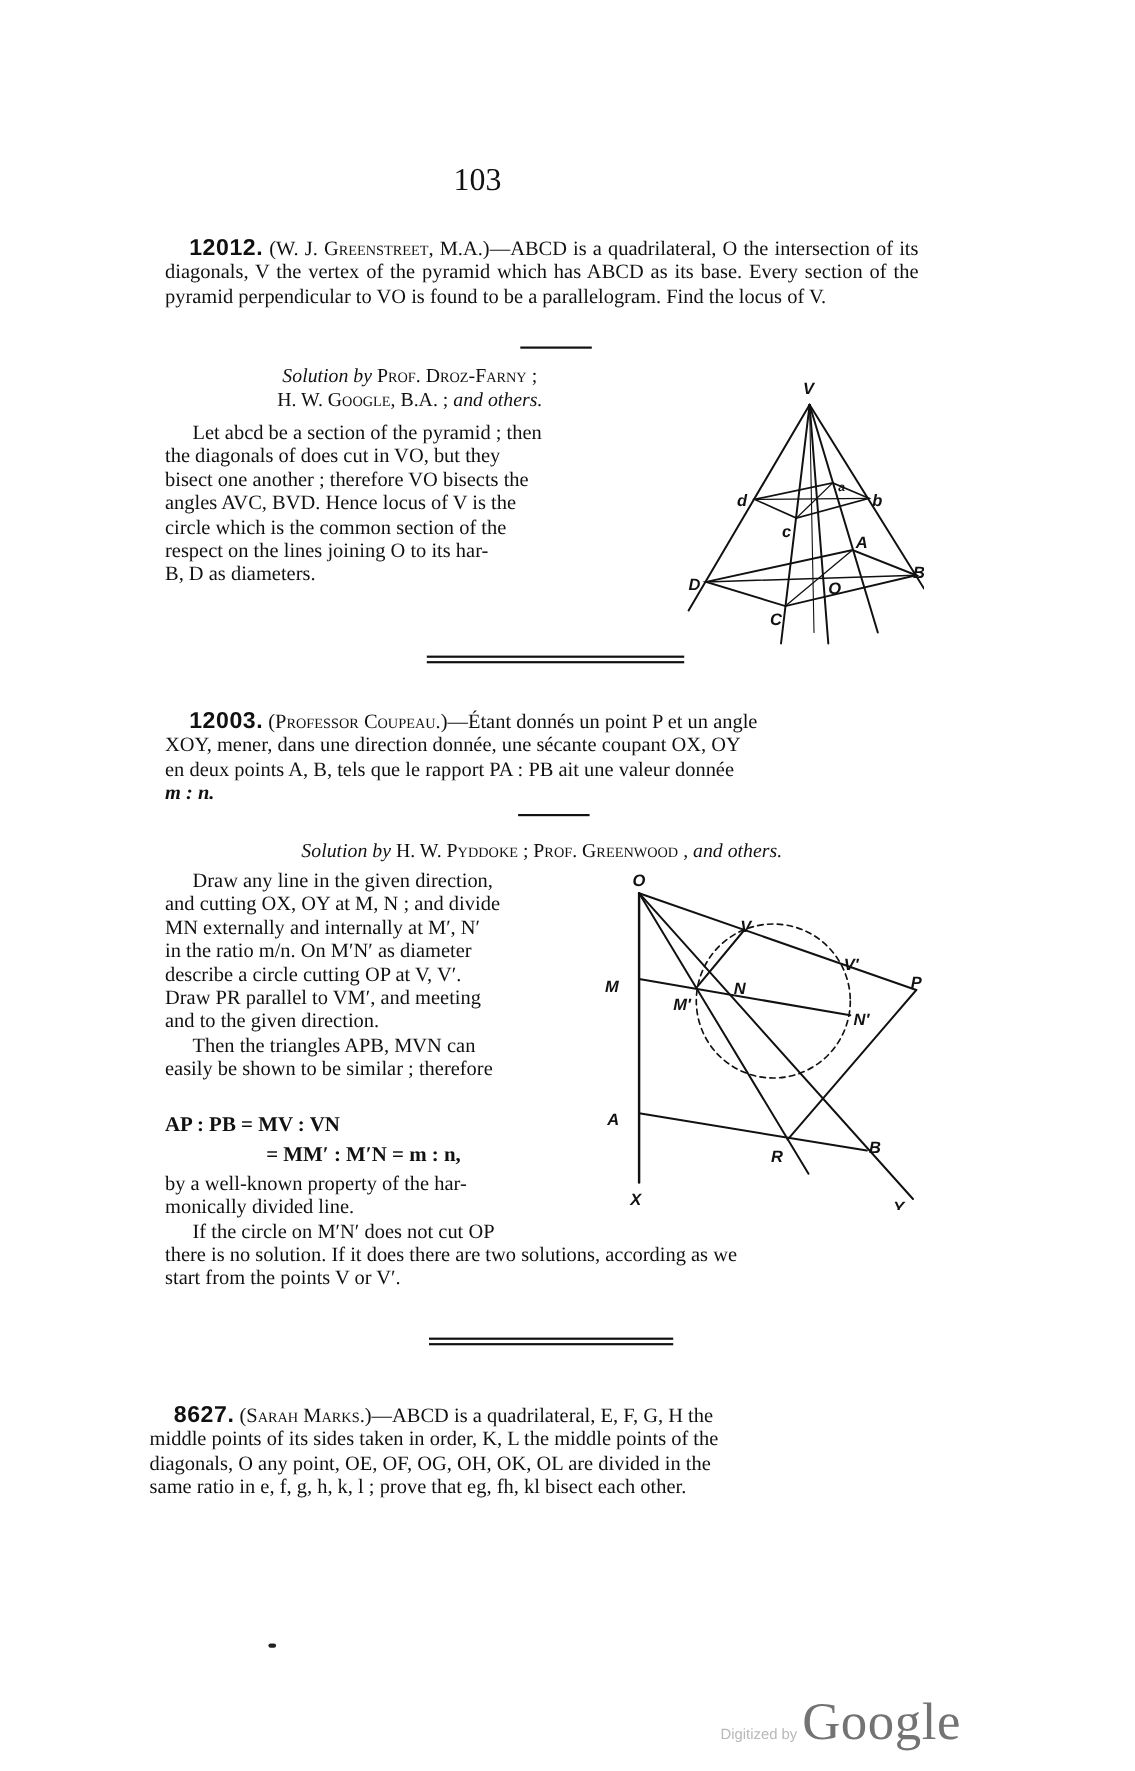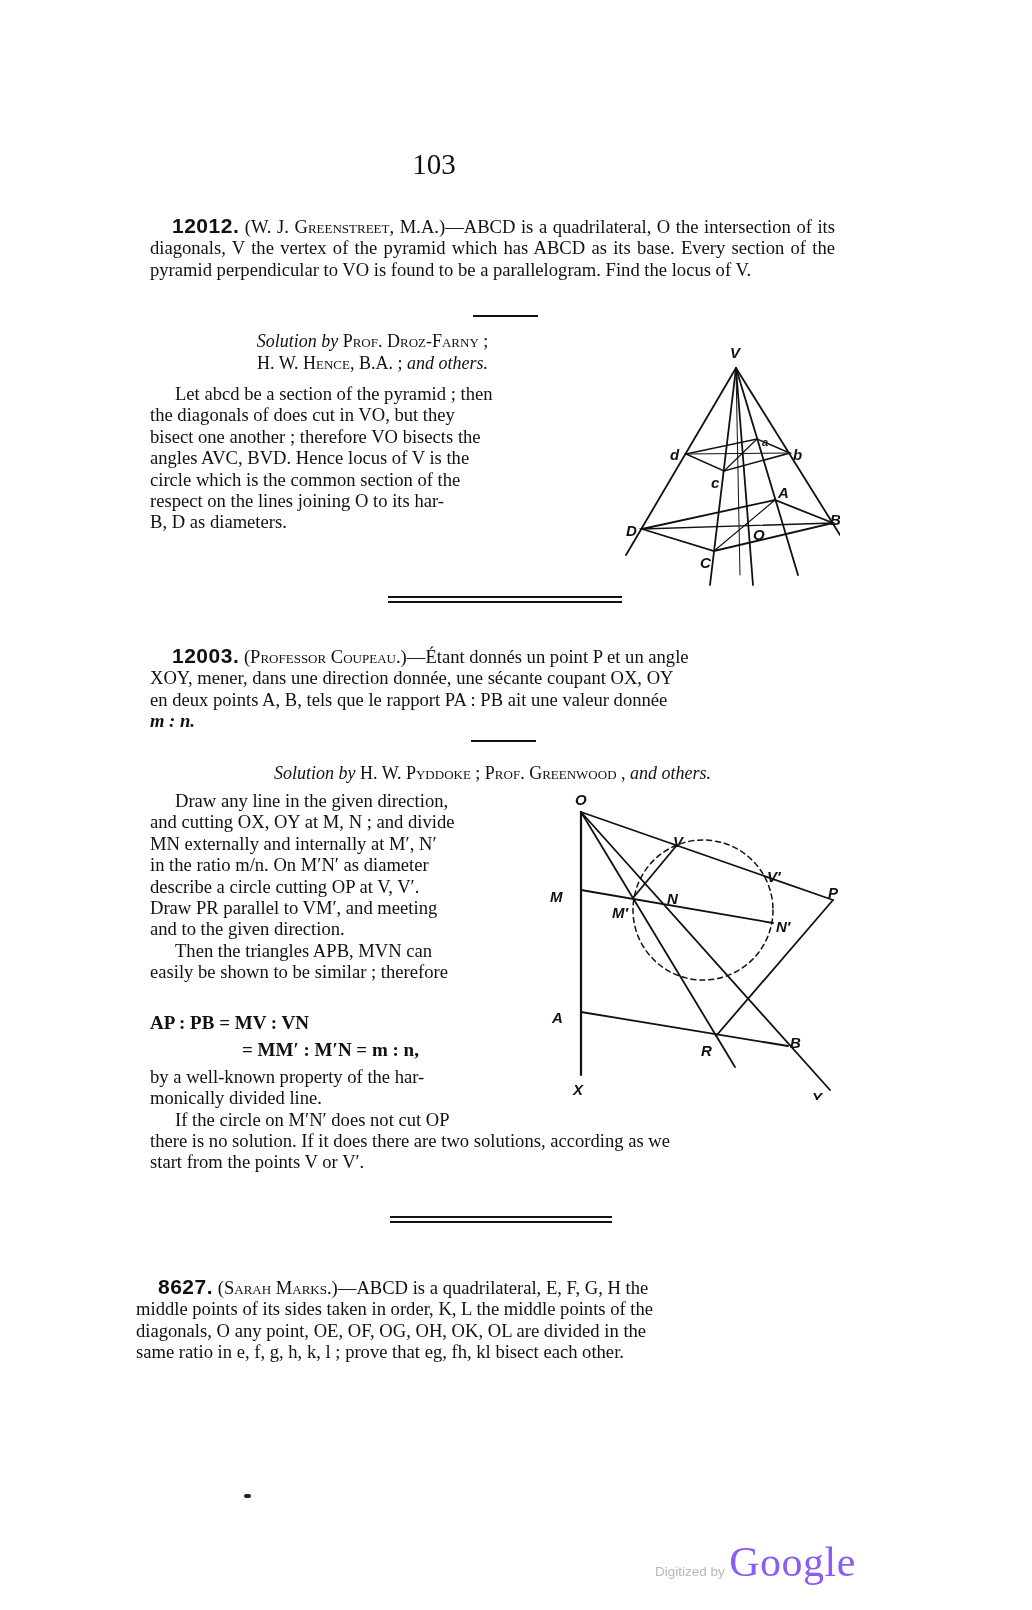--- a/index.html
+++ b/index.html
@@ -23,38 +23,38 @@
     .it { font-style: italic; }
     .b { font-weight: bold; }
     .indent { text-indent: 25px; }
     .line { display: block; }
     .short-rule { height: 2px; background: #111; }
     .double-rule { height: 7px; border-top: 2px solid #111; border-bottom: 2px solid #111; box-sizing: border-box; }
     .sol-head { text-align: center; font-family: "Liberation Serif", serif; font-size: 18px; line-height: 21.5px; }
     .eq { font-family: "Liberation Serif", serif; font-size: 19px; font-weight: bold; }
     .footer-wm { font-family: "Liberation Sans", sans-serif; color: #b8b8b8; }
     .footer-wm .small { font-size: 13.5px; }
-    .footer-wm .big { font-family: "Liberation Serif", serif; font-size: 42px; color: #8b5cf6; letter-spacing: 0.5px; }
+    .footer-wm .big { font-family: "Liberation Serif", serif; font-size: 48px; color: #737373; letter-spacing: 0.5px; }
     svg text { font-family: "Liberation Sans", sans-serif; font-style: italic; font-weight: bold; fill: #111; }
   </style>
 </head>
 <body>
 
 <div class="abs page-number">103</div>
 
 <div class="abs para" style="left:150px; top:215px; width:685px;">
   <span style="padding-left:22px"></span><span class="prob-num">12012.</span>
   <span class="sc">(W. J. Greenstreet, M.A.)</span><span>—ABCD is a quadrilateral, O the intersection of its diagonals, V the vertex of the pyramid which has ABCD as its base. Every section of the pyramid perpendicular to VO is found to be a parallelogram. Find the locus of V.</span>
 </div>
 
 <div class="abs short-rule" style="left:473px; top:315px; width:65px;"></div>
 
 <div class="abs sol-head" style="left:150px; top:331px; width:445px;">
   <span class="line"><span class="it">Solution by</span> <span class="sc">Prof. Droz-Farny ;</span></span>
-  <span class="line"><span class="sc">H. W. Hence, B.A. ;</span> <span class="it">and others.</span></span>
+  <span class="line"><span class="sc">H. W. Google, B.A. ;</span> <span class="it">and others.</span></span>
 </div>
 
 <div class="abs para" style="left:150px; top:383px; width:425px;">
   <span class="line indent">Let abcd be a section of the pyramid ; then</span>
   <span class="line">the diagonals of does cut in VO, but they</span>
   <span class="line">bisect one another ; therefore VO bisects the</span>
   <span class="line">angles AVC, BVD. Hence locus of V is the</span>
   <span class="line">circle which is the common section of the</span>
   <span class="line">respect on the lines joining O to its har-</span>
   <span class="line">B, D as diameters.</span>

